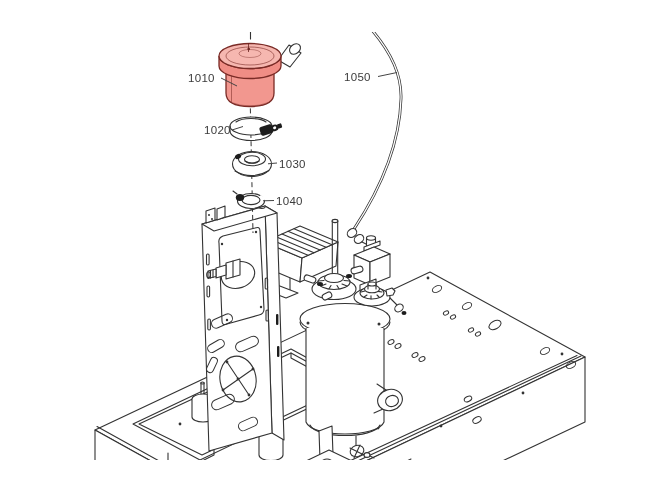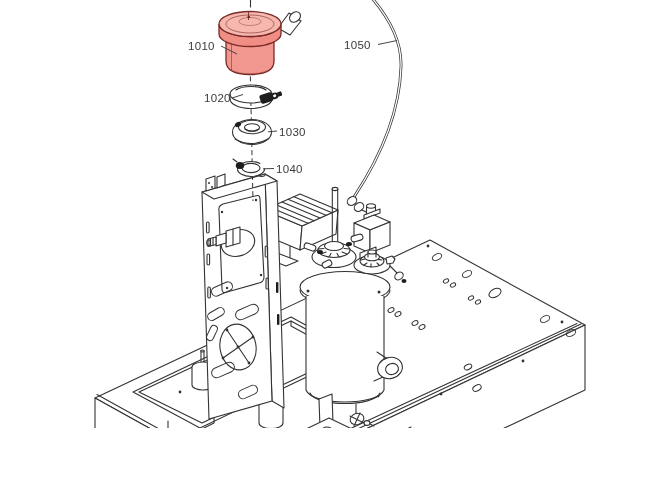--- a/index.html
+++ b/index.html
@@ -1,17 +1,17 @@
 <!DOCTYPE html>
 <html><head>
 <meta charset="utf-8">
 <style>
   html,body{margin:0;padding:0;background:#fff;}
   .stage{position:relative;width:666px;height:428px;background:#fff;overflow:hidden;
-         font-family:"Liberation Sans", sans-serif;}
+         font-family:"Liberation Sans", sans-serif;margin-top:32px;}
   svg{position:absolute;left:0;top:0;}
   svg text{font-family:"Liberation Sans", sans-serif;font-size:11.5px;letter-spacing:.3px;
            fill:#3b3b3b;cursor:pointer;}
   .ln{stroke:#333;fill:none;stroke-width:1.1;stroke-linecap:round;stroke-linejoin:round;}
   .wh{stroke:#333;fill:#fff;stroke-width:1.1;stroke-linejoin:round;}
   .dk{fill:#1d1d1d;stroke:none;}
   .dot{fill:#333;stroke:none;}
   .leader{stroke:#444;stroke-width:1;fill:none;}
 </style>
 </head>

